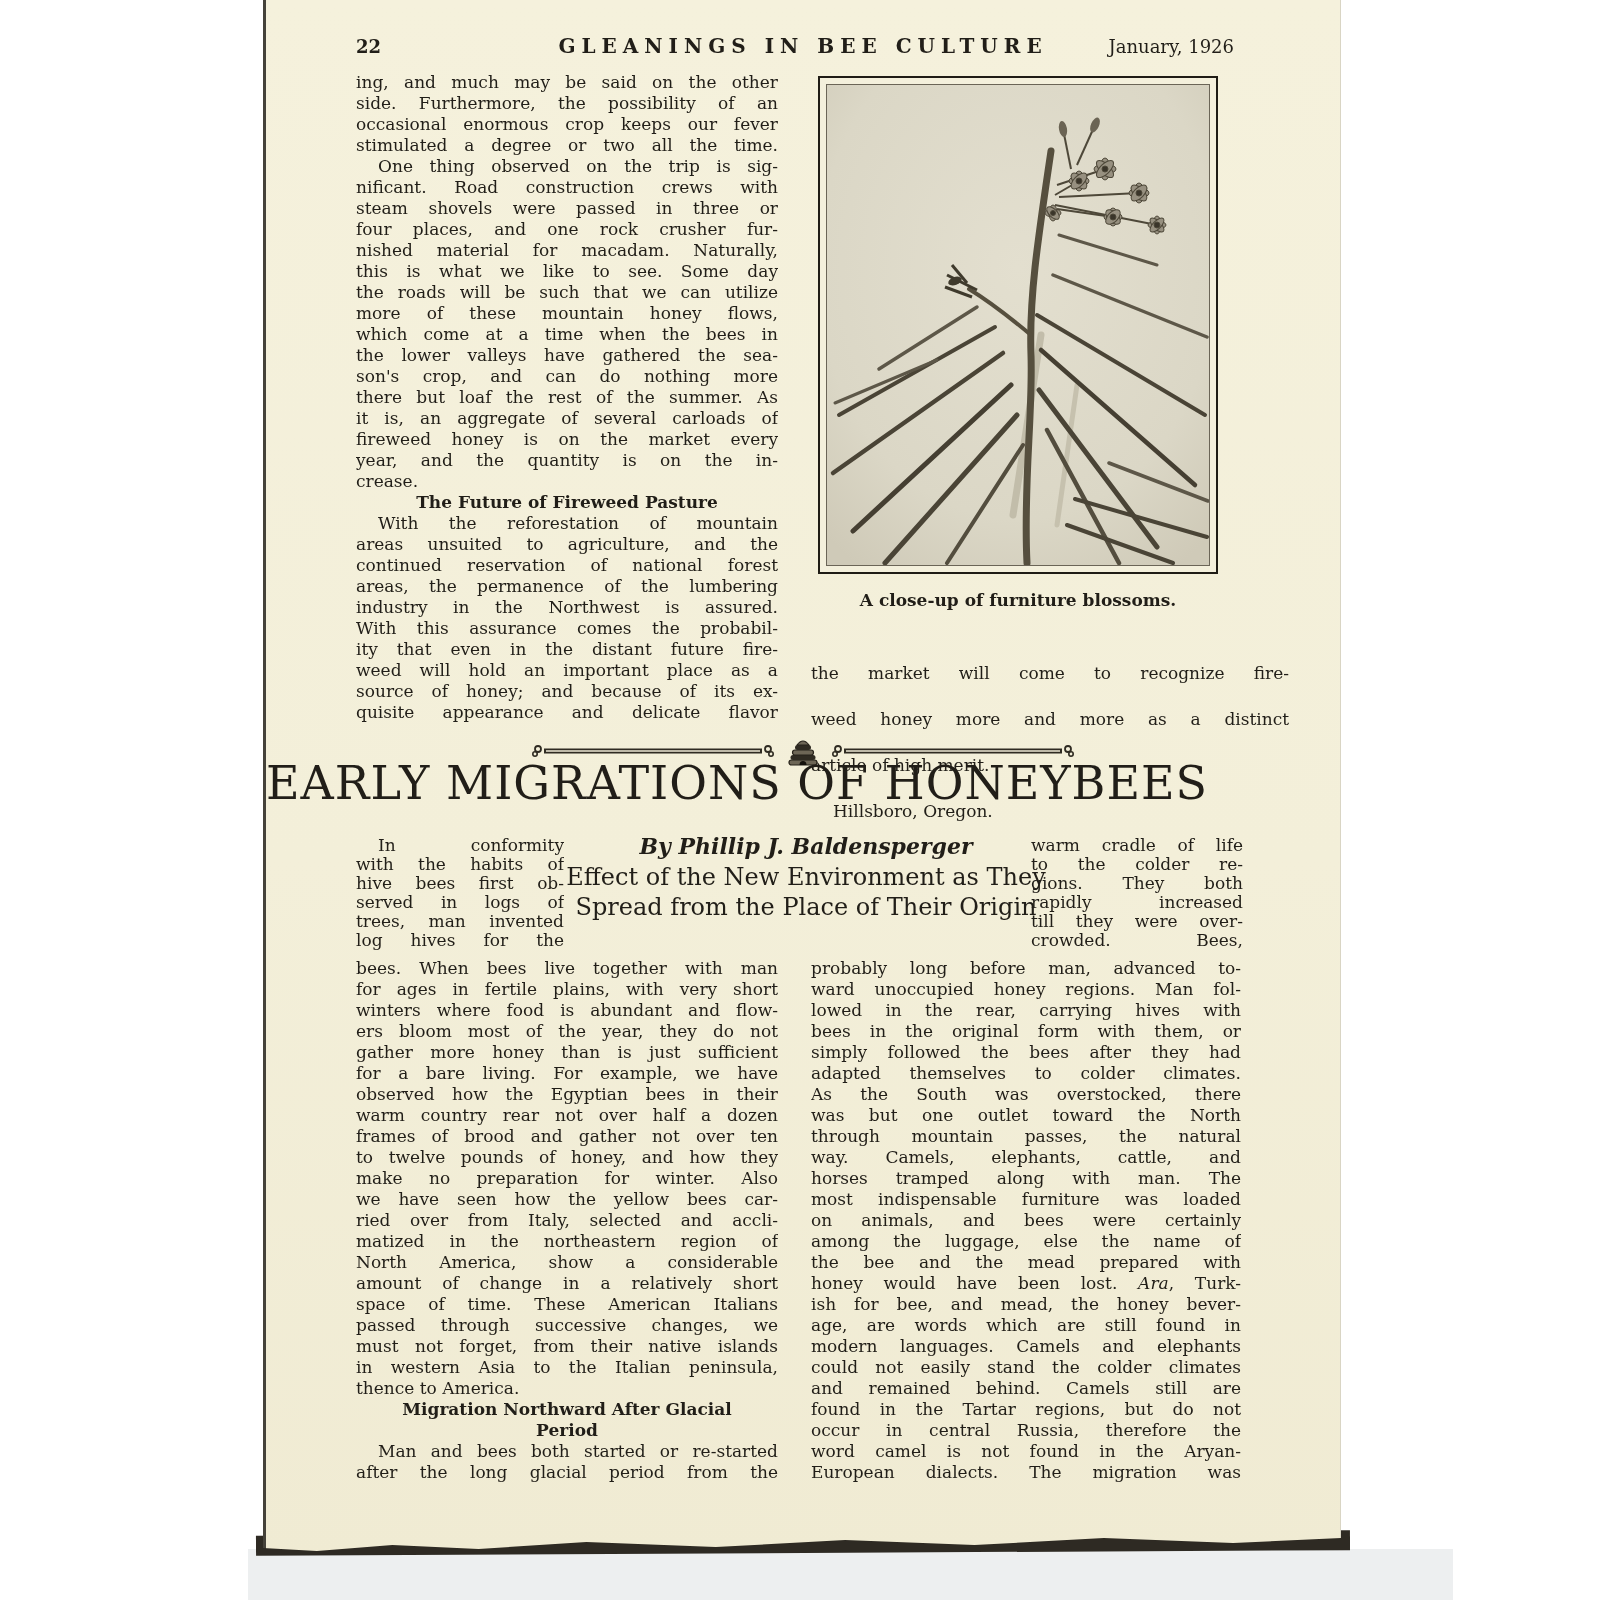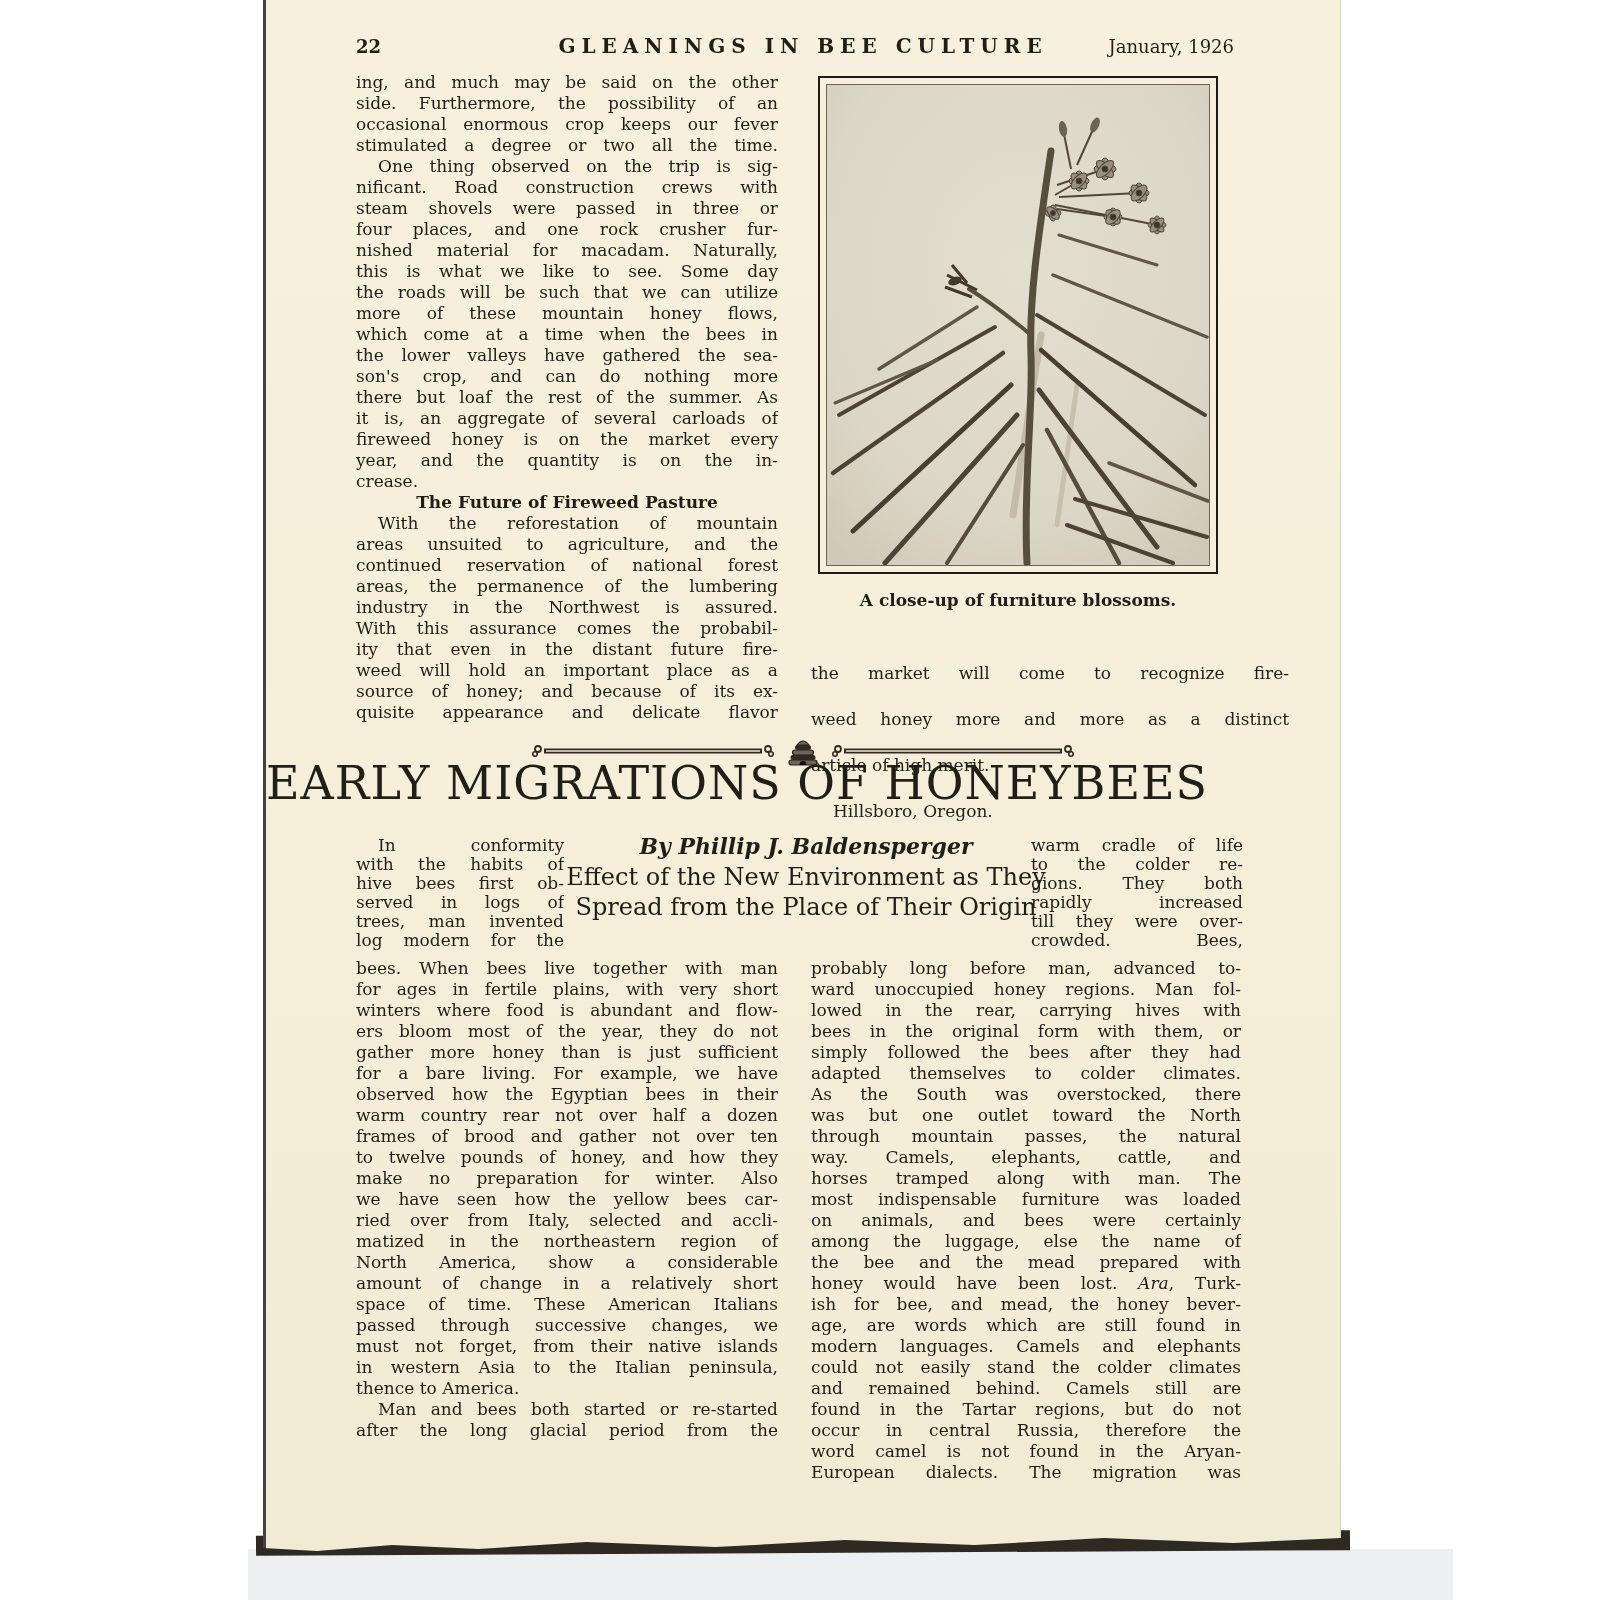--- a/index.html
+++ b/index.html
@@ -249,21 +249,21 @@
     <div class="subline" style="margin-top:4px">Spread from the Place of Their Origin</div>
   </div>
 
   <div class="col mini mini-left">
       <div class="blk-p">
         <div class="tl just ind"><span>In conformity</span></div>
         <div class="tl just"><span>with the habits of</span></div>
         <div class="tl just"><span>hive bees first ob-</span></div>
         <div class="tl just"><span>served in logs of</span></div>
         <div class="tl just"><span>trees, man invented</span></div>
-        <div class="tl just"><span>log modern for the</span></div>
+        <div class="tl just"><span>log hives for the</span></div>
       </div>
     </div>
   <div class="col mini mini-right">
       <div class="blk-p">
         <div class="tl just"><span>warm cradle of life</span></div>
         <div class="tl just"><span>to the colder re-</span></div>
         <div class="tl just"><span>gions.  They both</span></div>
         <div class="tl just"><span>rapidly increased</span></div>
         <div class="tl just"><span>till they were over-</span></div>
         <div class="tl just"><span>crowded.  Bees,</span></div>
@@ -286,20 +286,24 @@
         <div class="tl just"><span>we have seen how the yellow bees car-</span></div>
         <div class="tl just"><span>ried over from Italy, selected and accli-</span></div>
         <div class="tl just"><span>matized in the northeastern region of</span></div>
         <div class="tl just"><span>North America, show a considerable</span></div>
         <div class="tl just"><span>amount of change in a relatively short</span></div>
         <div class="tl just"><span>space of time.  These American Italians</span></div>
         <div class="tl just"><span>passed through successive changes, we</span></div>
         <div class="tl just"><span>must not forget, from their native islands</span></div>
         <div class="tl just"><span>in western Asia to the Italian peninsula,</span></div>
         <div class="tl"><span>thence to America.</span></div>
+      </div>
+      <div class="blk-h">
+        <div class="tl"><span>Migration Northward After Glacial</span></div>
+        <div class="tl"><span>Period</span></div>
       </div>
       <div class="blk-p">
         <div class="tl just ind"><span>Man and bees both started or re-started</span></div>
         <div class="tl just"><span>after the long glacial period from the</span></div>
       </div>
     </div>
   <div class="col col-mg-right">
       <div class="blk-p">
         <div class="tl just"><span>probably long before man, advanced to-</span></div>
         <div class="tl just"><span>ward unoccupied honey regions. Man fol-</span></div>

